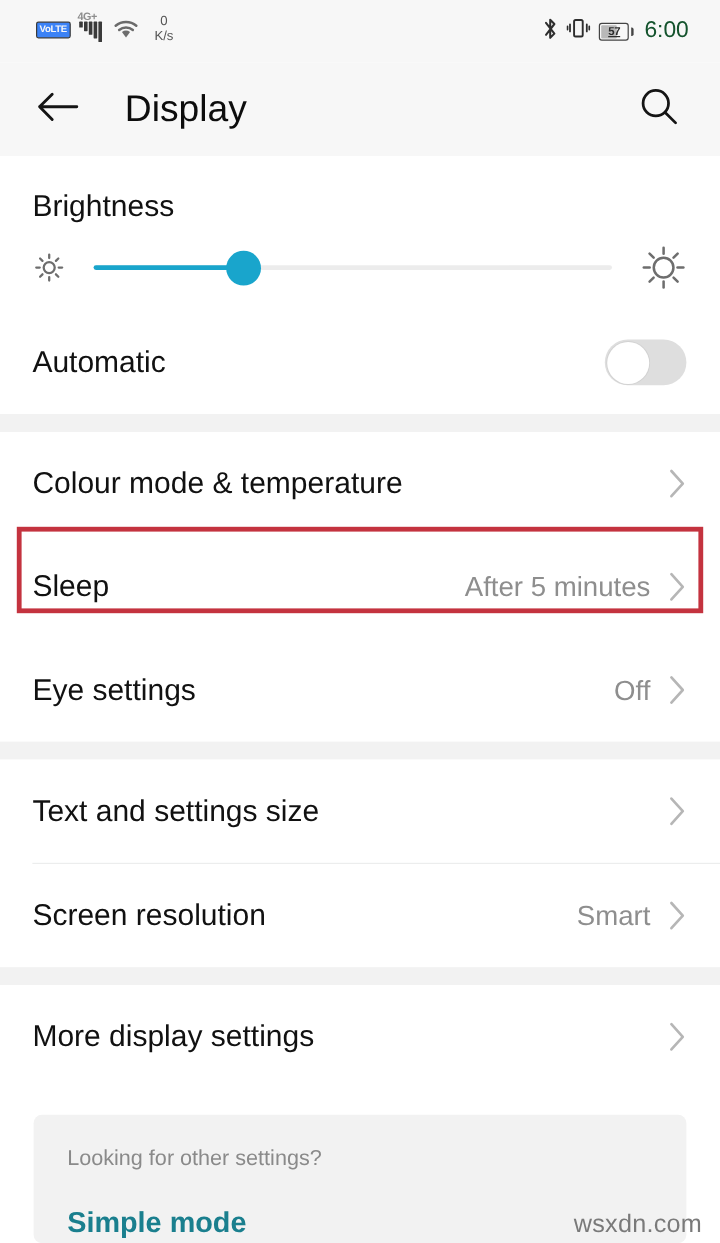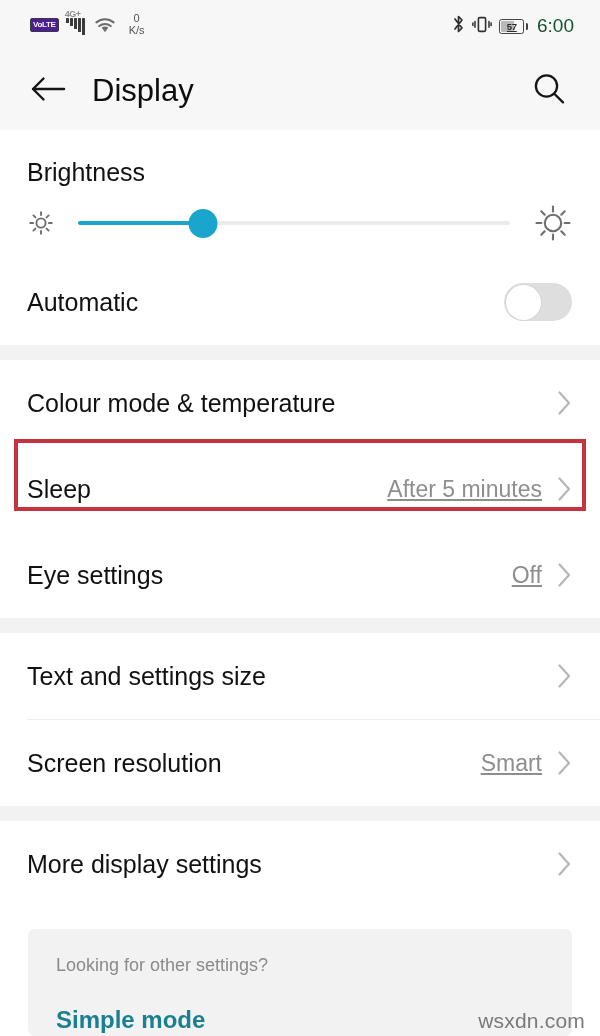--- a/index.html
+++ b/index.html
@@ -42,21 +42,21 @@
   }
   .volte-badge {
     border: 1.6px solid #3a3a3a;
     border-radius: 2px;
     color: #3a3a3a;
     font-size: 8px;
     font-weight: bold;
     letter-spacing: -0.3px;
     line-height: 1;
     padding: 2px 2px 1.5px 2px;
-    background: #4c1d95;
+    background: #3b82f6;
     color: #f7f7f7;
     transform: translateY(-1px);
   }
   .signal-wrap {
     display: flex;
     align-items: flex-start;
     gap: 1px;
     position: relative;
     padding-left: 1px;
   }
@@ -147,20 +147,21 @@
 
   
   .header {
     height: 78px;
     background: #f7f7f7;
     display: flex;
     align-items: center;
     padding: 0 28px 0 26px;
     box-sizing: border-box;
     flex: 0 0 auto;
+    gap: 12px;
   }
   .back-btn {
     width: 44px;
     height: 44px;
     display: flex;
     align-items: center;
     justify-content: center;
     cursor: pointer;
   }
   .page-title {
@@ -210,21 +211,20 @@
     color: #111111;
     font-weight: 400;
     letter-spacing: 0px;
   }
   .row-spacer { flex: 1; }
   .row-value {
     font-size: 23px;
     color: #8e8e8e;
     margin-right: 14px;
     letter-spacing: 0px;
-    text-decoration: underline;
   }
   .chev {
     display: flex;
     align-items: center;
     justify-content: center;
     width: 16px;
   }
   .divider-inset {
     height: 1px;
     background: #eceded;

